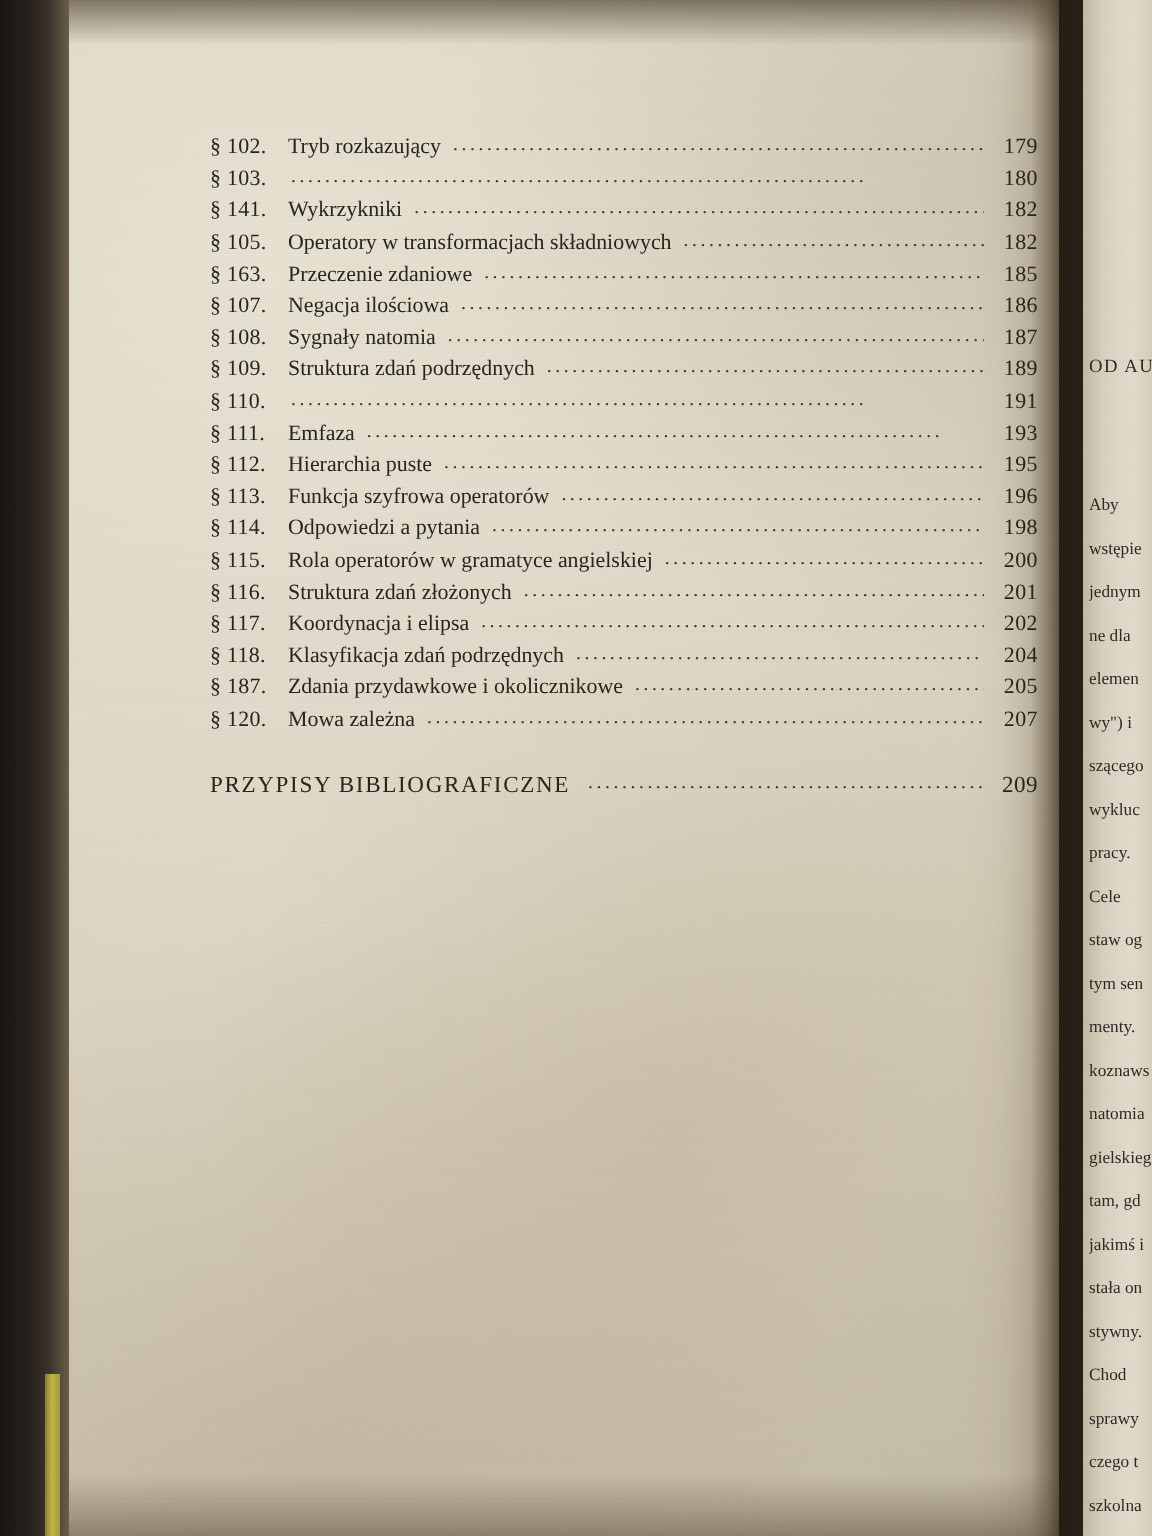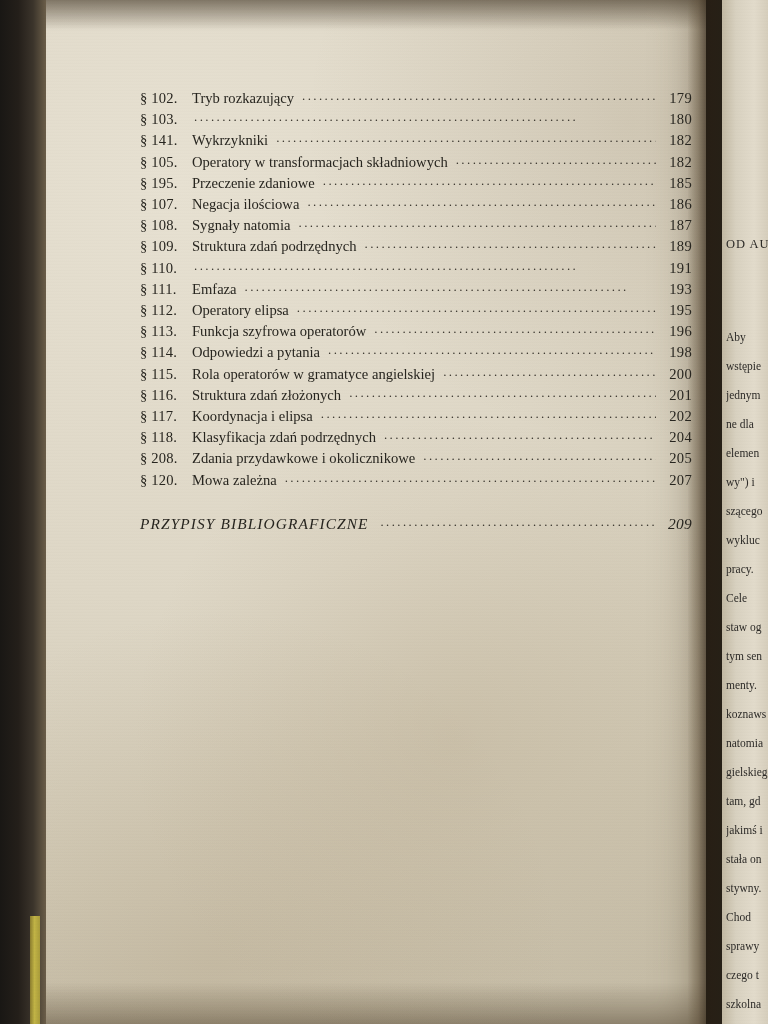--- a/index.html
+++ b/index.html
@@ -148,21 +148,20 @@
     letter-spacing: .3px;
   }
 
   .toc-final {
     display: flex;
     align-items: baseline;
     margin-top: 24px;
     font-size: 15.4px;
     letter-spacing: 1.1px;
     white-space: nowrap;
-    font-style: italic;
   }
   .toc-final .ttl { padding-right: 10px; }
   .toc-final .dots { top: -3px; }
   .toc-final .pg { letter-spacing: .3px; }
 
   
   .grain {
     position: absolute;
     inset: 0;
     pointer-events: none;
@@ -242,21 +241,21 @@
     </div>
 
     <div class="toc-row">
       <span class="sec">§ 105.</span>
       <span class="ttl">Operatory w transformacjach składniowych</span>
       <span class="dots">....................................................................</span>
       <span class="pg">182</span>
     </div>
 
     <div class="toc-row">
-      <span class="sec">§ 195.</span>
+      <span class="sec">§ 163.</span>
       <span class="ttl">Przeczenie zdaniowe</span>
       <span class="dots">....................................................................</span>
       <span class="pg">185</span>
     </div>
 
     <div class="toc-row">
       <span class="sec">§ 107.</span>
       <span class="ttl">Negacja ilościowa</span>
       <span class="dots">....................................................................</span>
       <span class="pg">186</span>
@@ -284,21 +283,21 @@
 
     <div class="toc-row">
       <span class="sec">§ 111.</span>
       <span class="ttl">Emfaza</span>
       <span class="dots">....................................................................</span>
       <span class="pg">193</span>
     </div>
 
     <div class="toc-row">
       <span class="sec">§ 112.</span>
-      <span class="ttl">Operatory elipsa</span>
+      <span class="ttl">Hierarchia puste</span>
       <span class="dots">....................................................................</span>
       <span class="pg">195</span>
     </div>
 
     <div class="toc-row">
       <span class="sec">§ 113.</span>
       <span class="ttl">Funkcja szyfrowa operatorów</span>
       <span class="dots">....................................................................</span>
       <span class="pg">196</span>
     </div>
@@ -332,21 +331,21 @@
     </div>
 
     <div class="toc-row">
       <span class="sec">§ 118.</span>
       <span class="ttl">Klasyfikacja zdań podrzędnych</span>
       <span class="dots">....................................................................</span>
       <span class="pg">204</span>
     </div>
 
     <div class="toc-row">
-      <span class="sec">§ 208.</span>
+      <span class="sec">§ 187.</span>
       <span class="ttl">Zdania przydawkowe i okolicznikowe</span>
       <span class="dots">....................................................................</span>
       <span class="pg">205</span>
     </div>
 
     <div class="toc-row">
       <span class="sec">§ 120.</span>
       <span class="ttl">Mowa zależna</span>
       <span class="dots">....................................................................</span>
       <span class="pg">207</span>

